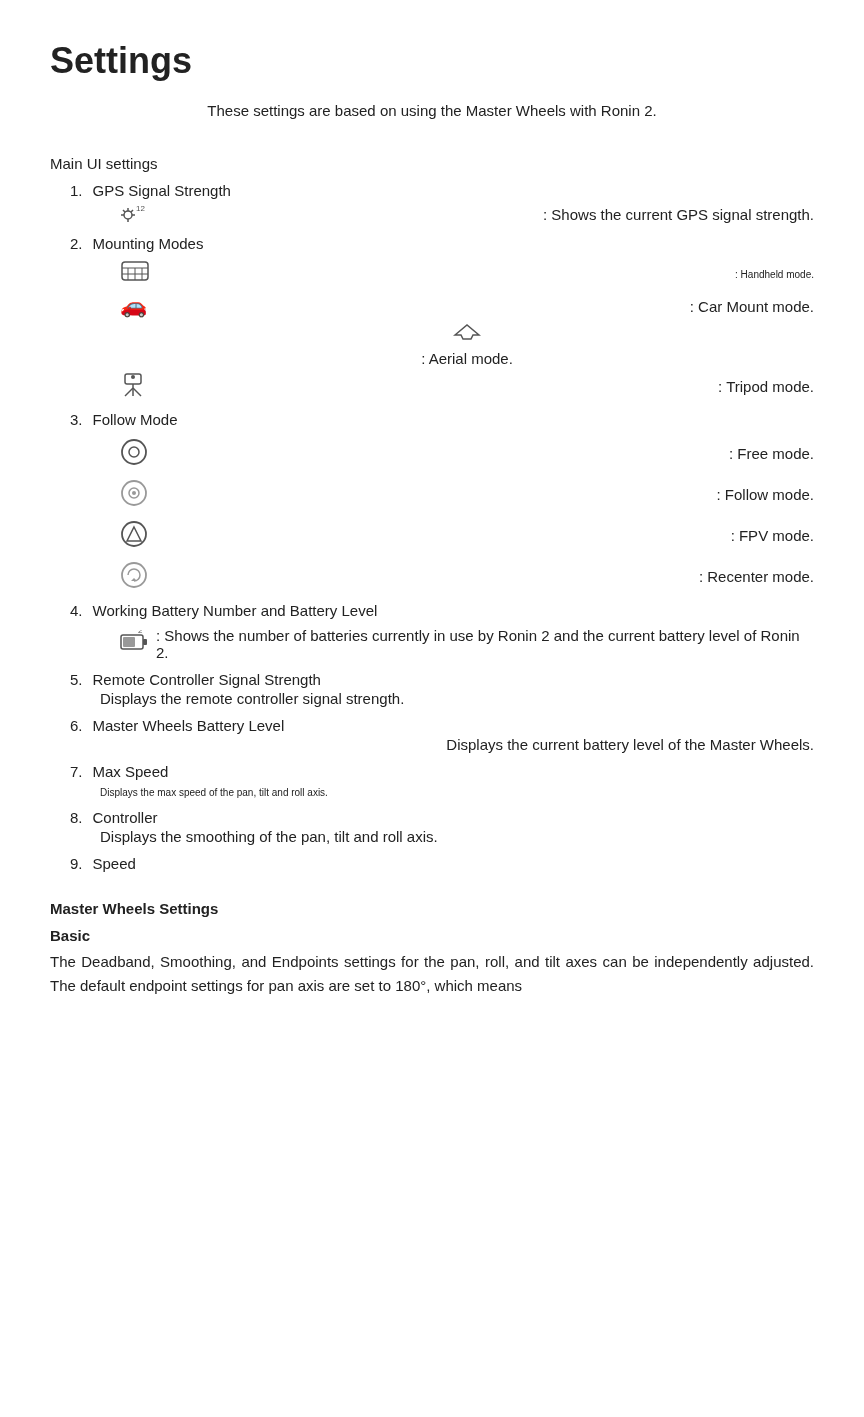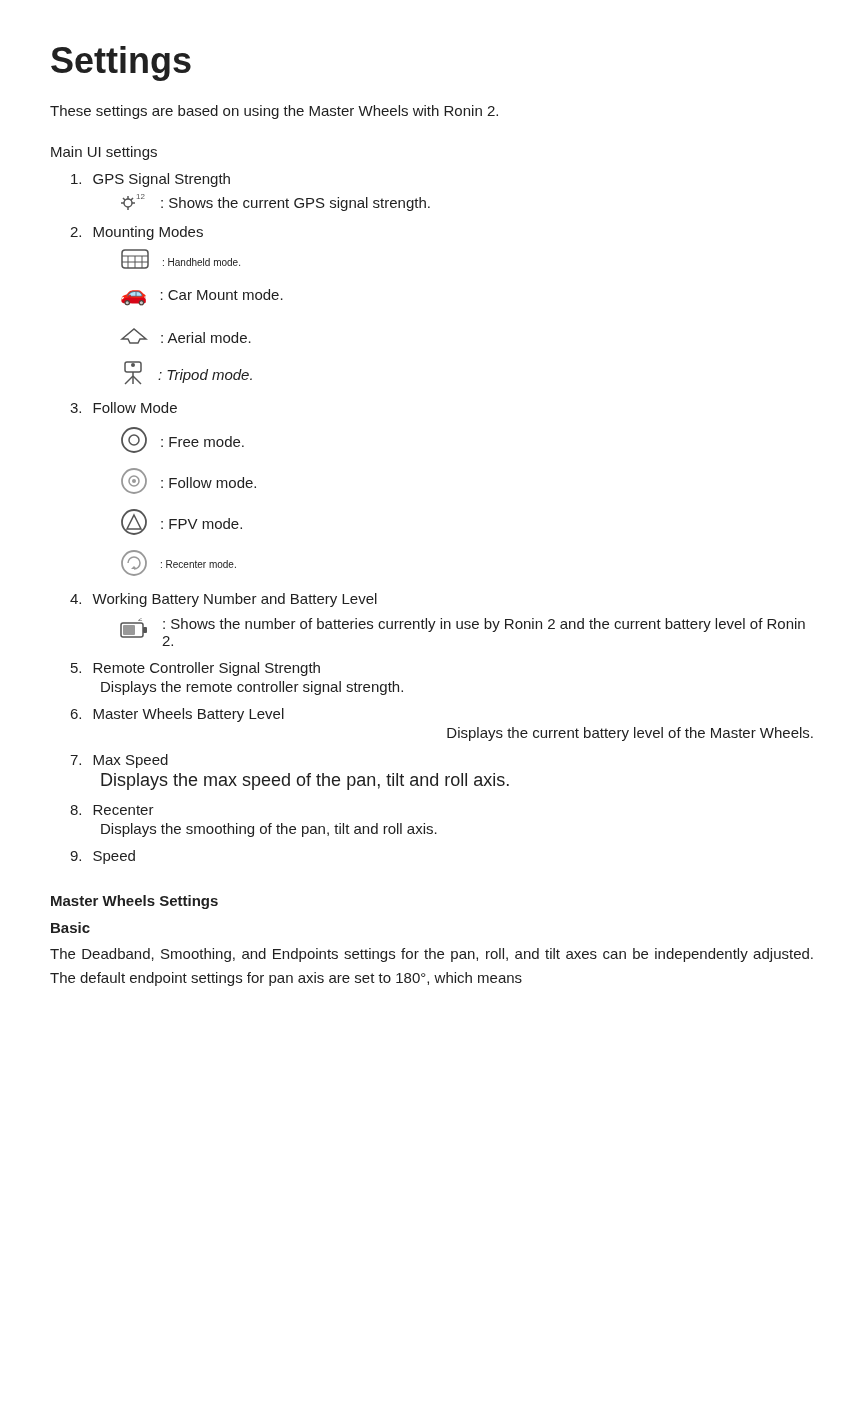--- a/index.html
+++ b/index.html
@@ -11,36 +11,38 @@
       padding: 40px 50px 40px 50px;
       width: 864px;
       min-height: 1417px;
     }
     h1 {
       font-size: 36px;
       font-weight: bold;
       margin-bottom: 20px;
     }
     .intro {
-      margin-bottom: 24px;
-      font-size: 15px;
+      margin-bottom: 36px;
+      font-size: 15px;
+      text-align: center;
     }
     .section-title {
       font-weight: normal;
       font-size: 15px;
       margin-bottom: 10px;
     }
     .sub-item {
       margin-left: 40px;
       margin-top: 4px;
       margin-bottom: 4px;
       display: flex;
       align-items: center;
-      gap: 12px;
-      font-size: 15px;
+      gap: 6px;
+      font-size: 15px;
+      justify-content: space-between;
     }
     .subsection-title {
       font-weight: bold;
       font-size: 15px;
       margin-top: 24px;
       margin-bottom: 8px;
     }
     .basic-title {
       font-weight: bold;
       font-size: 15px;
@@ -106,31 +108,31 @@
       </svg>
     </span>
     <span style="font-size:10px;">: Handheld mode.</span>
   </div>
 
   <div class="sub-item" style="margin-left:70px; margin-top:4px;">
     <span style="font-size:22px;">🚗</span>
     <span style="font-size:15px;">: Car Mount mode.</span>
   </div>
 
-  <div class="sub-item" style="margin-left:70px; margin-top:20px;">
+  <div class="sub-item" style="margin-left:70px; margin-top:4px;flex-direction:column;">
     <span>
       <svg width="28" height="18" viewBox="0 0 28 18" xmlns="http://www.w3.org/2000/svg">
 
         <polygon points="2,12 14,2 26,12 20,12 18,16 10,16 8,12" fill="none" stroke="#555" stroke-width="1.5"></polygon>
       </svg>
     </span>
     <span style="font-size:15px;">: Aerial mode.</span>
   </div>
 
-  <div class="sub-item" style="margin-left:70px; margin-top:12px;font-style:italic;">
+  <div class="sub-item" style="margin-left:70px; margin-top:5px;">
     <span>
       <svg width="26" height="26" viewBox="0 0 26 26" xmlns="http://www.w3.org/2000/svg">
         <rect x="5" y="2" width="16" height="10" rx="2" fill="none" stroke="#555" stroke-width="1.5"></rect>
         <line x1="13" y1="12" x2="13" y2="16" stroke="#555" stroke-width="1.5"></line>
         <line x1="13" y1="16" x2="5" y2="24" stroke="#555" stroke-width="1.5"></line>
         <line x1="13" y1="16" x2="21" y2="24" stroke="#555" stroke-width="1.5"></line>
         <line x1="13" y1="16" x2="13" y2="24" stroke="#555" stroke-width="1.5"></line>
 
         <circle cx="13" cy="5" r="2" fill="#555"></circle>
       </svg>
@@ -180,21 +182,21 @@
 
   <div class="sub-item" style="margin-left:70px; margin-top:10px;">
     <span>
       <svg width="28" height="28" viewBox="0 0 28 28" xmlns="http://www.w3.org/2000/svg">
         <circle cx="14" cy="14" r="12" fill="none" stroke="#999" stroke-width="1.8"></circle>
 
         <path d="M8,14 A6,6 0 1,1 14,20" fill="none" stroke="#999" stroke-width="1.5"></path>
         <polygon points="14,17 11,20 17,20" fill="#999"></polygon>
       </svg>
     </span>
-    <span style="font-size:10px;">: Recenter mode.</span>
+    <span style="font-size:15px;">: Recenter mode.</span>
   </div>
 </div>
 
 <div class="numbered-list-item">
   <div style="display:flex;align-items:baseline;gap:10px;margin-left:20px;">
     <span style="font-size:15px;">4.</span>
     <span style="font-size:15px;">Working Battery Number and Battery Level</span>
   </div>
   <div class="sub-item" style="margin-left:70px; margin-top:8px; align-items:flex-start;">
     <span style="margin-top:3px;">
@@ -228,28 +230,28 @@
     <span style="font-size:15px;">Displays the current battery level of the Master Wheels.</span>
   </div>
 </div>
 
 <div class="numbered-list-item">
   <div style="display:flex;align-items:baseline;gap:10px;margin-left:20px;">
     <span style="font-size:15px;">7.</span>
     <span style="font-size:15px;">Max Speed</span>
   </div>
   <div style="margin-left:50px; margin-top:2px;">
-    <span style="font-size:18px;">Displays the max speed of the pan, tilt and roll axis.</span>
+    <span style="font-size:10px;">Displays the max speed of the pan, tilt and roll axis.</span>
   </div>
 </div>
 
 <div class="numbered-list-item">
   <div style="display:flex;align-items:baseline;gap:10px;margin-left:20px;">
     <span style="font-size:15px;">8.</span>
-    <span style="font-size:15px;">Recenter</span>
+    <span style="font-size:15px;">Controller</span>
   </div>
   <div style="margin-left:50px; margin-top:2px;">
     <span style="font-size:15px;">Displays the smoothing of the pan, tilt and roll axis.</span>
   </div>
 </div>
 
 <div class="numbered-list-item">
   <div style="display:flex;align-items:baseline;gap:10px;margin-left:20px;">
     <span style="font-size:15px;">9.</span>
     <span style="font-size:15px;">Speed</span>

